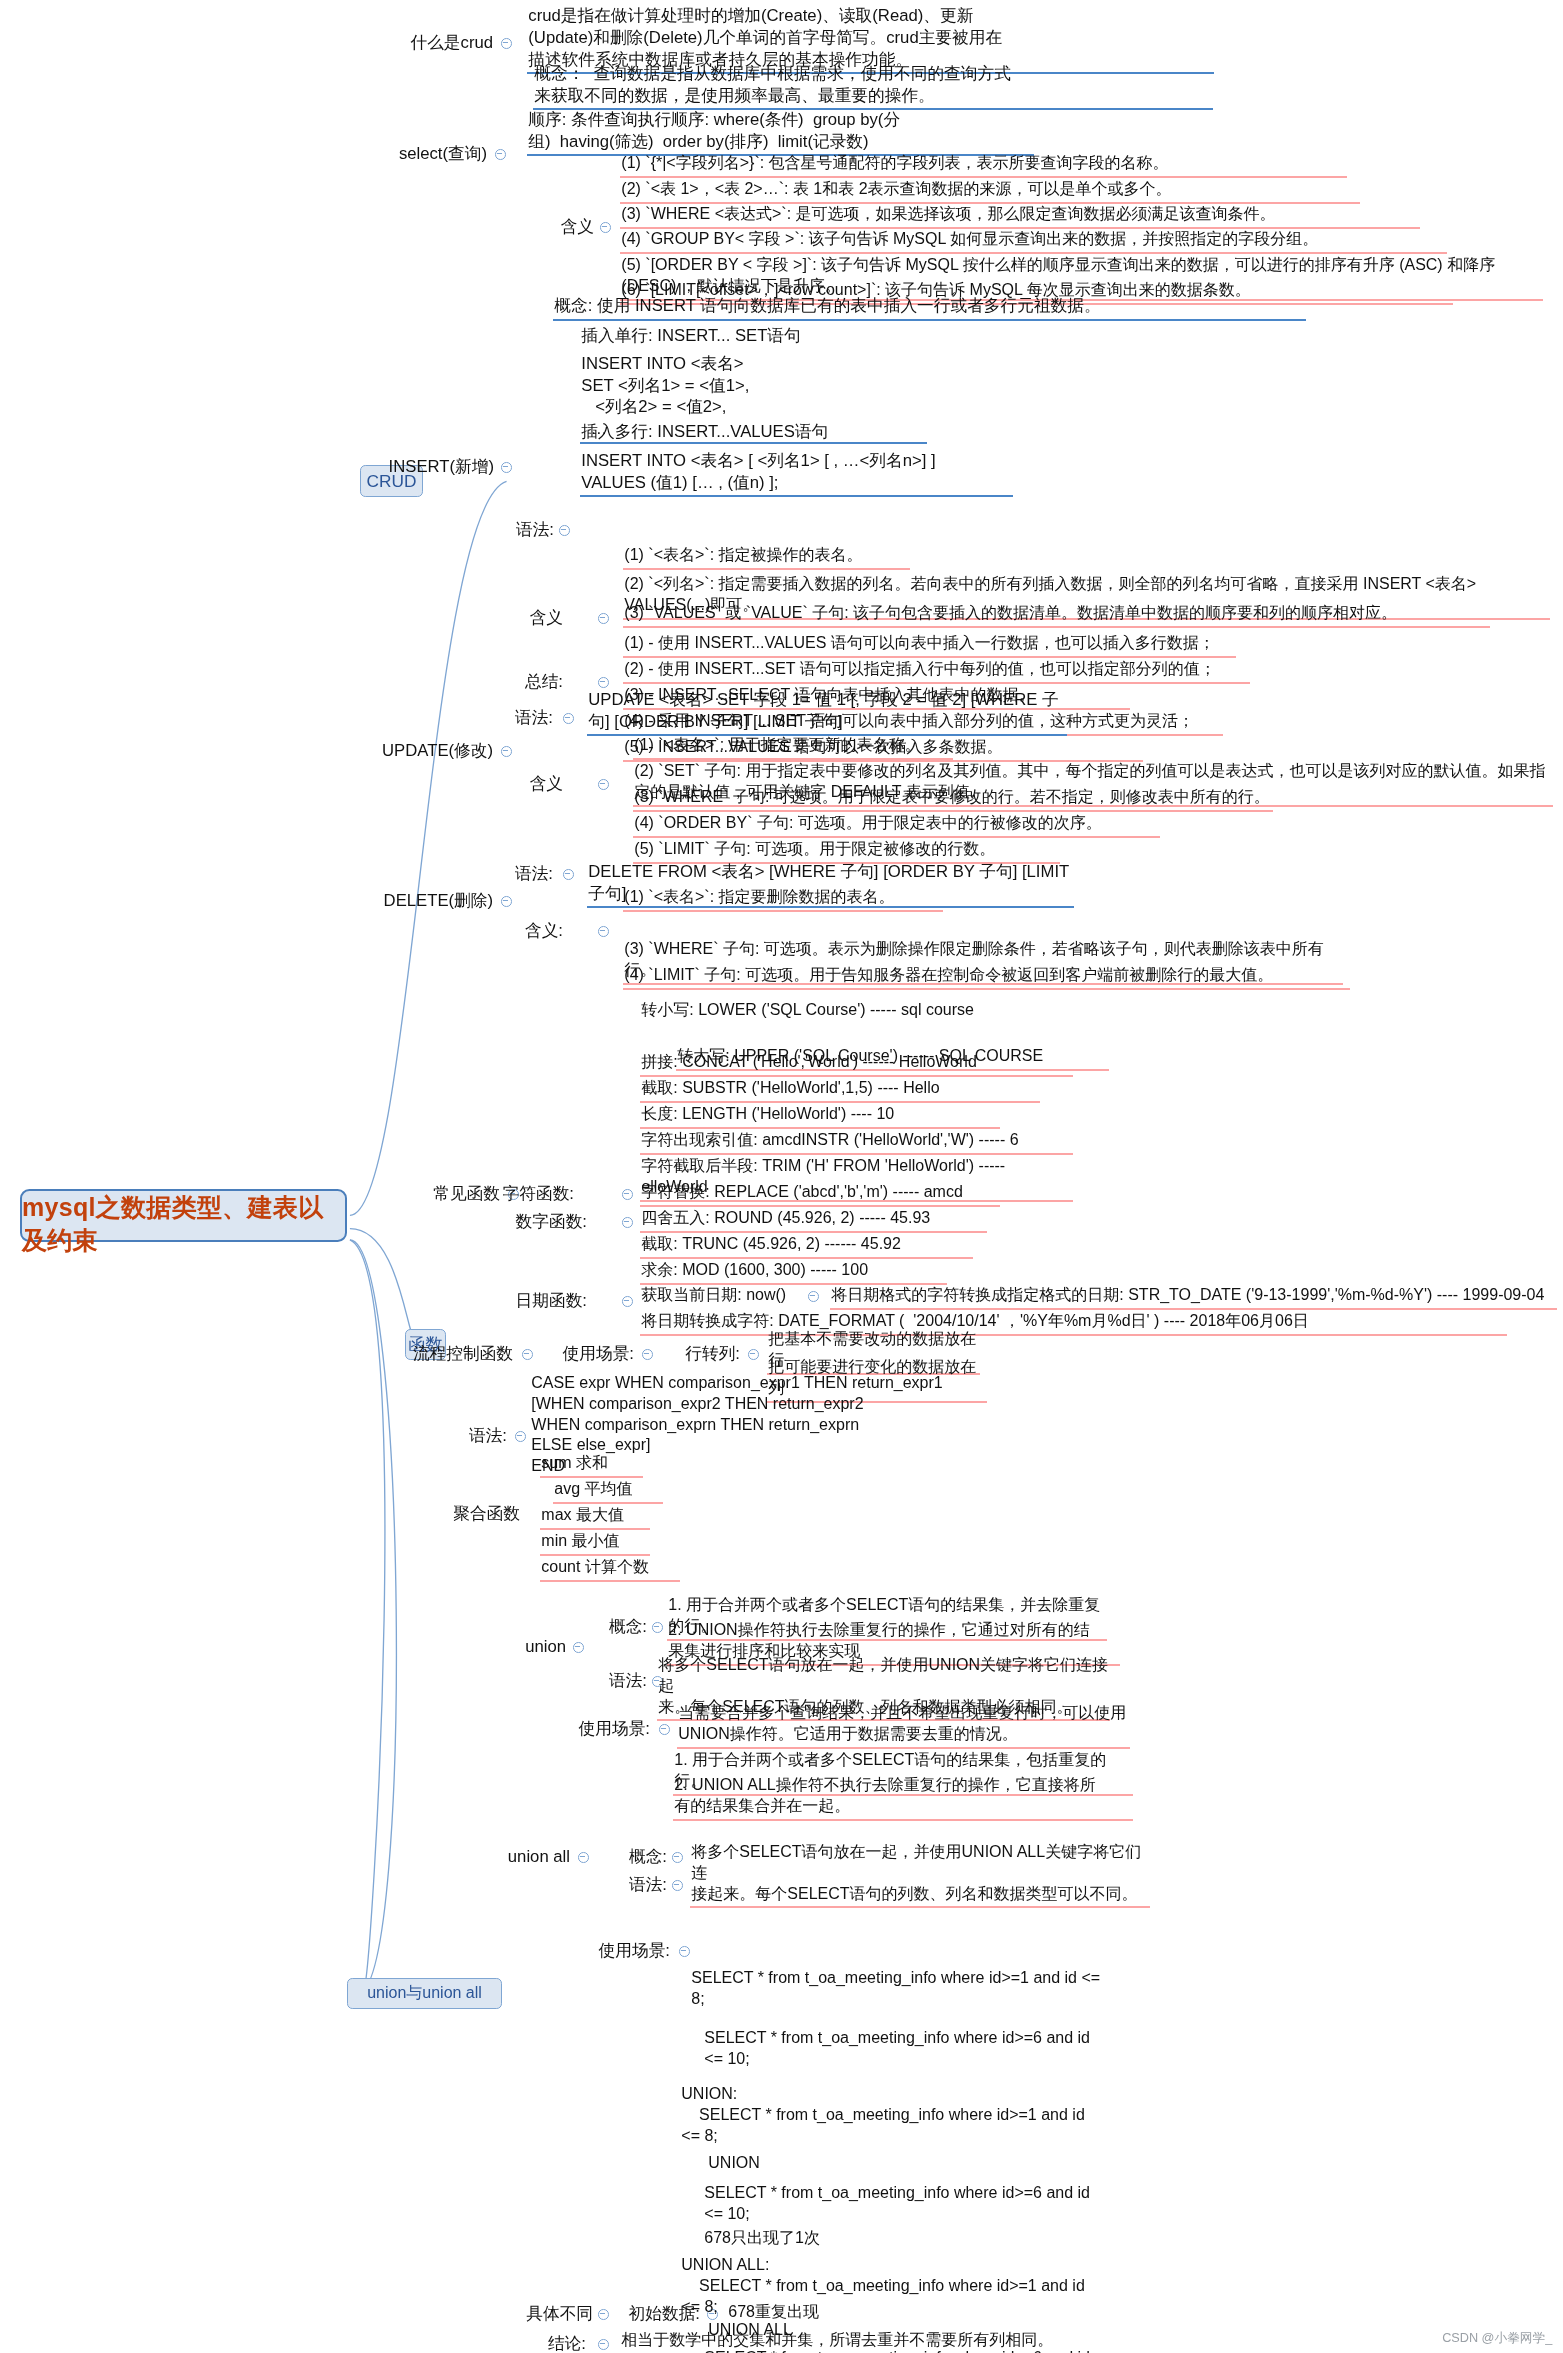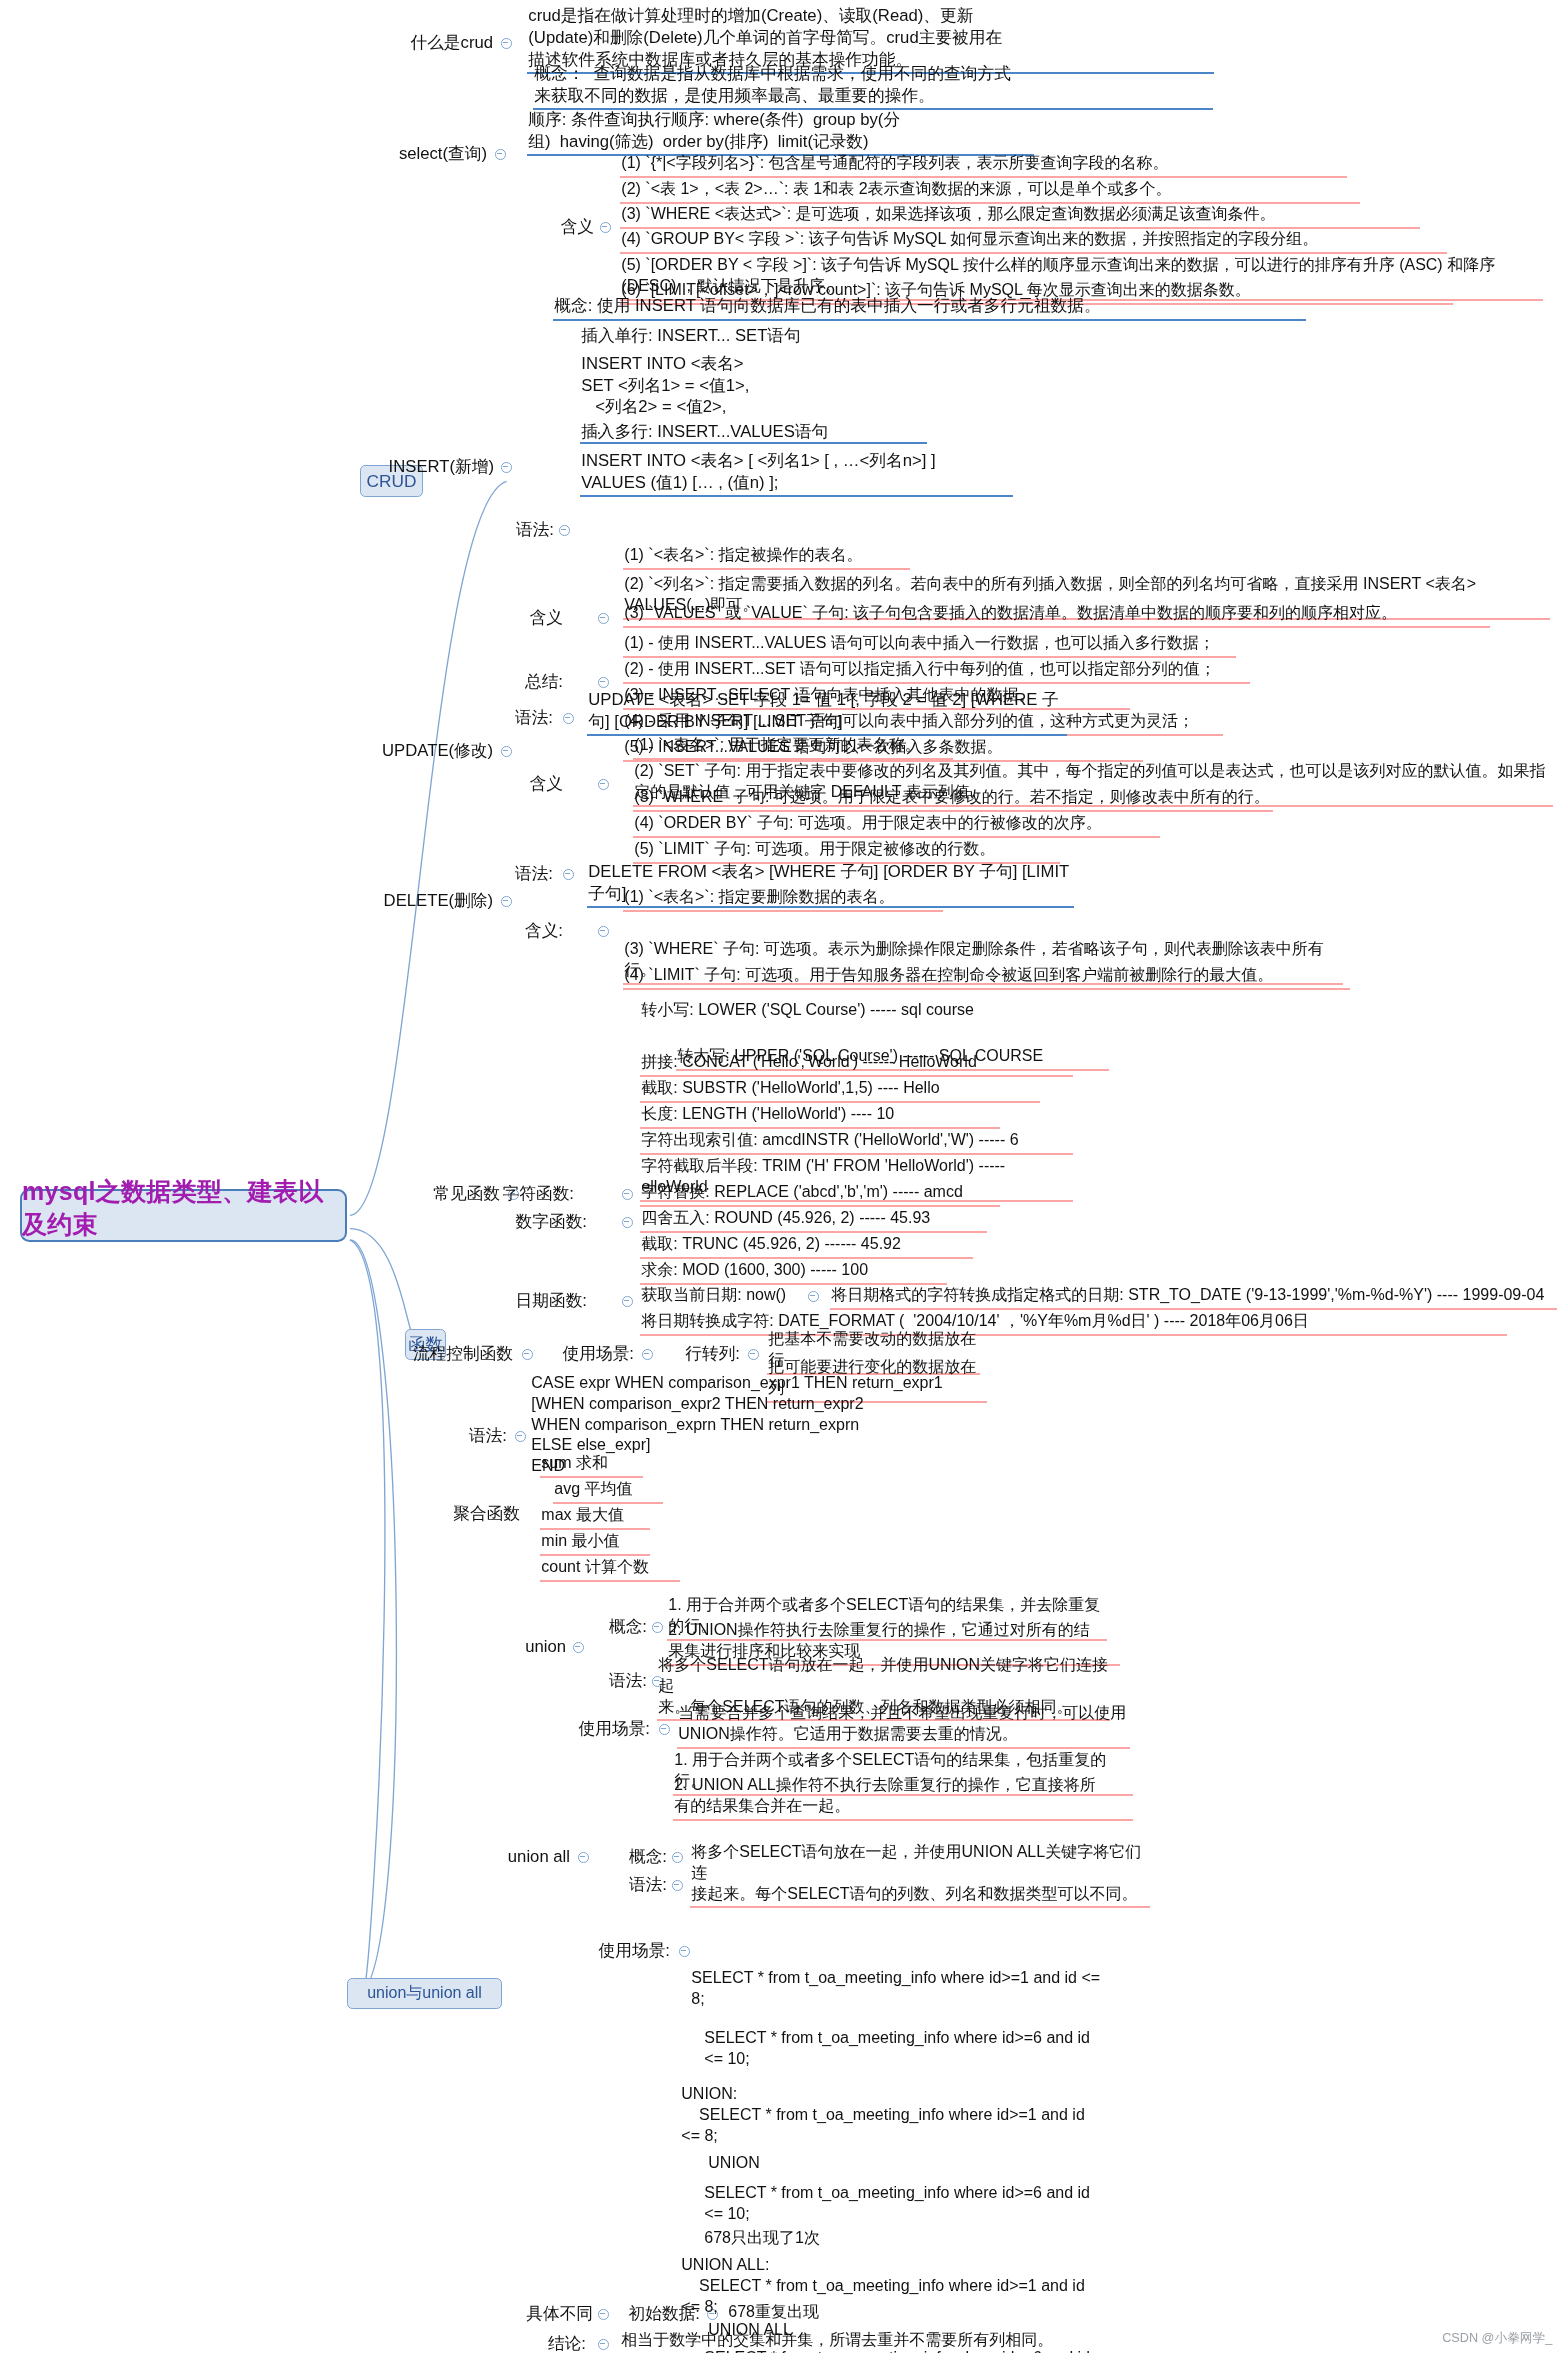--- a/index.html
+++ b/index.html
@@ -11,22 +11,22 @@
   #canvas{position:absolute;inset:0;}
   svg.links{position:absolute;left:0;top:0;width:1563px;height:2354px;pointer-events:none;}
 
   
   .node{position:absolute;box-sizing:border-box;}
   .node .txt{display:block;white-space:pre-wrap;line-height:1.30;}
 
   
   .root{
     background:#dce6f2;border:2px solid #4a7ebb;border-radius:9.3px;
-    color:#a21caf;font-weight:bold;letter-spacing:0.3px;
-    display:flex;align-items:flex-end;justify-content:center;
+    color:#c2410c;font-weight:bold;letter-spacing:0.3px;
+    display:flex;align-items:flex-start;justify-content:center;
     box-shadow:0 0 0 0 rgba(0,0,0,0);
   }
   
   .lv1{
     background:#dce6f2;border:1.3px solid #7fa6d3;border-radius:5.3px;
     color:#2b5597;display:flex;align-items:center;justify-content:center;
     font-weight:normal;
   }
   
   .leaf{ padding:0 1.3px 2px 1.3px; }

